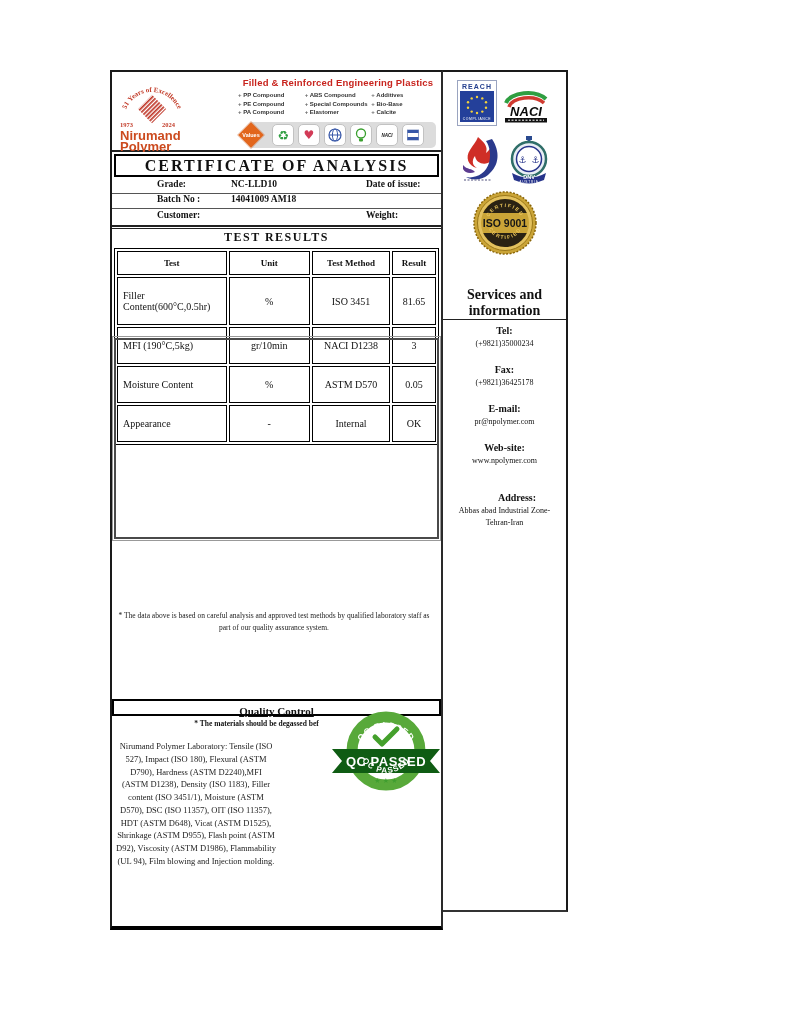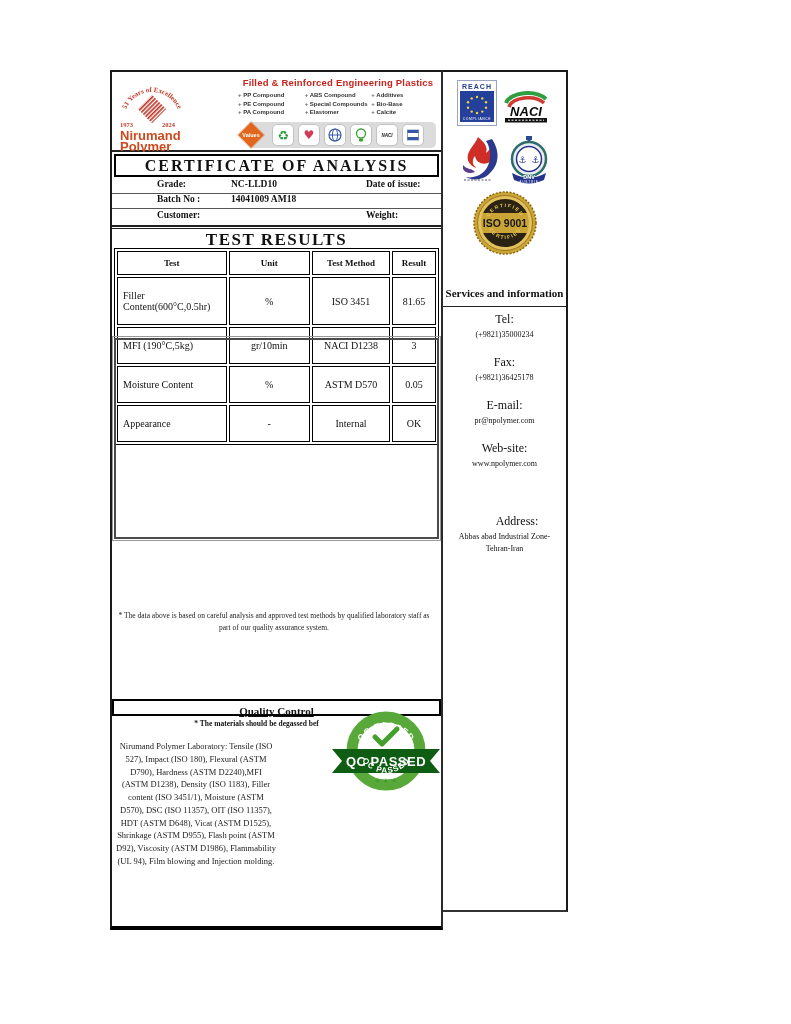--- a/index.html
+++ b/index.html
@@ -41,21 +41,21 @@
     text-align:center; font-weight:bold; font-size:16px; letter-spacing:2px; line-height:19px; }
 
   .info-row { position:absolute; left:0; right:0; height:15px; }
   .info-row.u { border-bottom:1px solid #555; }
   .info-label { position:absolute; font-weight:bold; font-size:9.5px;padding-left:40px; }
   .info-value { position:absolute; font-weight:bold; font-size:9.5px; }
 
   .results-sep { position:absolute; top:153px; left:0; right:0; height:4px;
     border-top:2px solid #222; border-bottom:1px solid #222; }
   .tr-title { position:absolute; top:158px; left:0; right:0; text-align:center;
-    font-weight:bold; font-size:17px; letter-spacing:1.5px; }
+    font-weight:bold; font-size:12px; letter-spacing:1.5px; }
 
   table.results { position:absolute; top:176px; left:2px; width:325px;
     border-collapse:separate; border-spacing:2px; border:1px solid #000; background:#fff; }
   table.results th { border:1px solid #000; font-size:9px; font-weight:bold; text-align:center; height:24px; padding:1px 2px; }
   table.results td { border:1px solid #000; font-size:10px; text-align:center; height:22px; padding:12px 2px; }
 
   .empty-box { position:absolute; top:266px; left:2px; right:2px; height:201px;
     border:2px solid #4a4a4a; outline:1px solid #999; outline-offset:1px; }
 
   .note { position:absolute; top:538px; left:0; right:5px; text-align:center;
@@ -68,26 +68,26 @@
     font-weight:bold; font-size:7.5px; color:#111; white-space:nowrap; overflow:hidden; }
   .lab-text { position:absolute; top:668px; left:4px; width:160px; text-align:center;
     font-size:8.5px; color:#222; line-height:1.5; }
   .stamp { position:absolute; top:638px; left:218px; }
 
   
   .sidebar { width:125px; height:842px; background:#fff;
     border-top:2px solid #1a1a1a; border-right:2px solid #1a1a1a; border-bottom:2px solid #333; }
   .logo-row { display:flex; justify-content:center; align-items:center; gap:3px; margin-top:8px; }
   .iso-wrap { display:flex; justify-content:center; margin-top:6px; }
-  .services-title { margin-top:32px; text-align:center; font-weight:bold; font-size:11px;
-    border-bottom:1px solid #222; padding-bottom:7px; }
+  .services-title { margin-top:32px; text-align:center; font-weight:bold; font-size:14px;
+    border-bottom:1px solid #222; }
   .contact { text-align:center; }
-  .contact .c-label { font-weight:normal; font-size:12px; margin-top:14px; }
+  .contact .c-label { font-weight:bold; font-size:10px; margin-top:14px; }
   .contact.first .c-label { margin-top:5px; }
-  .contact.address .c-label { margin-top:44px;padding-left:25px; }
+  .contact.address .c-label { margin-top:25px;padding-left:25px; }
   .contact .c-value { font-size:8px; margin-top:2px; padding:0 4px; line-height:1.5; }
 </style>
 </head>
 <body>
 
 <div class="page">
   <div class="doc">
 
     <div class="main-col">
 

